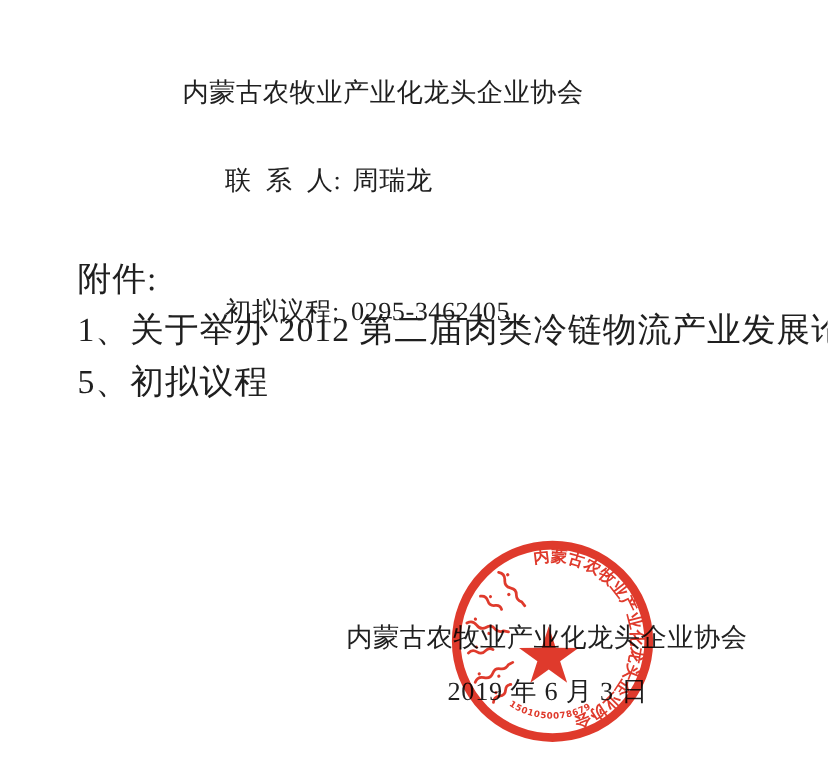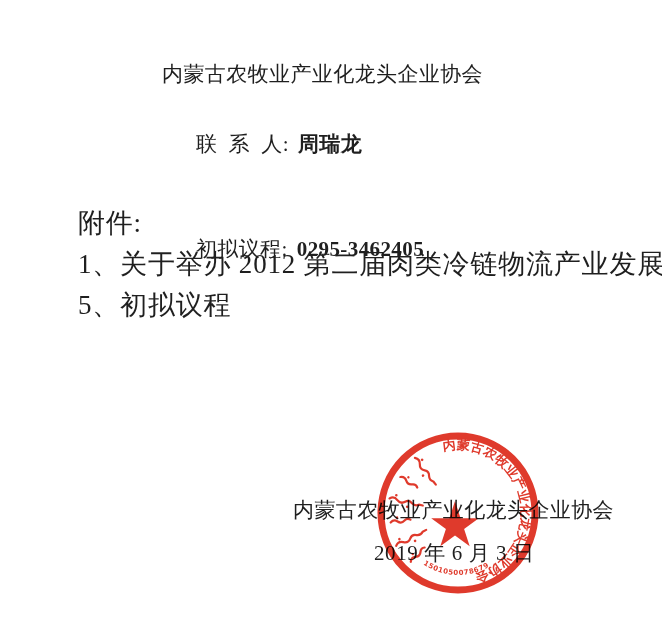--- a/index.html
+++ b/index.html
@@ -5,29 +5,29 @@
   :root { --seal-color: #dd2b1c; }
   * { margin: 0; padding: 0; box-sizing: border-box; }
   html, body { width: 662px; height: 627px; }
   body {
     background: #ffffff;
     font-family: "Liberation Serif", "DejaVu Serif", serif;
     color: #1f1f1f;
     position: relative;
     overflow: hidden;
   }
-  .page { position: absolute; inset: 0; background: #ffffff; margin-left: 16px; }
+  .page { position: absolute; inset: 0; background: #ffffff; }
 
   .doc-line { white-space: pre; }
 
   .contact-block {
     position: absolute; left: 146px; top: 57px;
     font-size: 21px; line-height: 35px; letter-spacing: 0.4px;
   }
-  .contact-block .value { margin-left: 9px; font-weight: bold; }
+  .contact-block .value { margin-left: 9px; }
 
   .attachments {
     position: absolute; left: 62px; top: 203px;
     font-size: 27px; line-height: 41px; letter-spacing: 0.8px;
   }
 
   .signature-org {
     position: absolute; left: 277px; top: 496px;
     font-size: 21px; letter-spacing: 0.4px; white-space: pre;
   }

